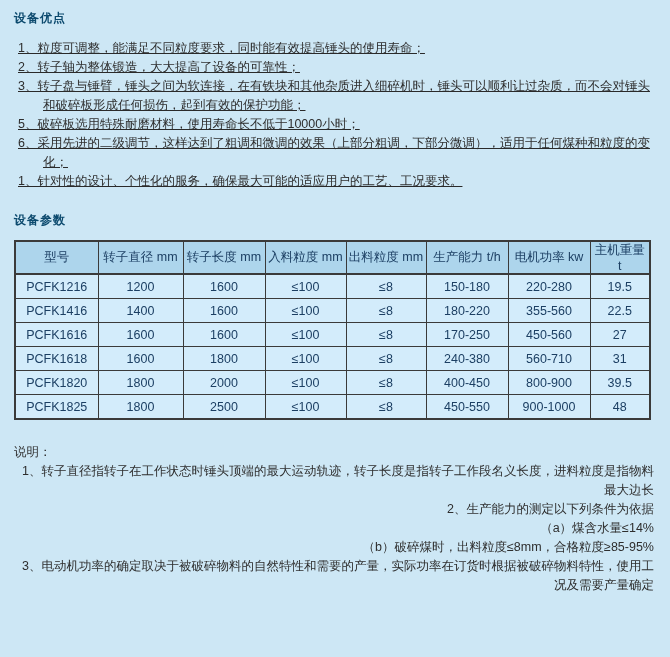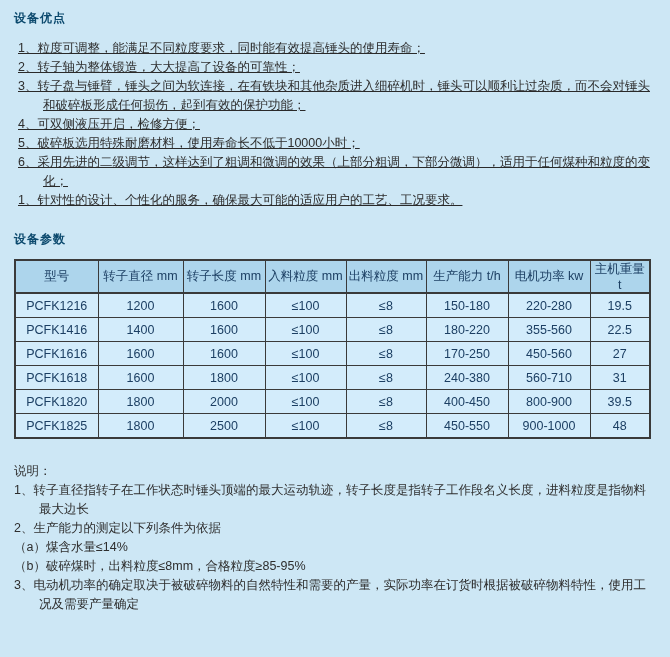--- a/index.html
+++ b/index.html
@@ -62,35 +62,35 @@
     font-size: 12.5px;
     line-height: 19px;
     color: #2e2e2e;
     font-weight: normal;
     margin: 0;
   }
   .note-item {
     font-size: 12.5px;
     line-height: 19px;
     color: #2e2e2e;
+    text-align: right;
   }
   .note-hanging { padding-left: 25px; text-indent: -25px; }
 </style>
 </head>
 <body>
 
 <div class="page">
 
   <h1 class="section-title">设备优点</h1>
 
   <div class="adv-list" id="advantages-list">
       <div class="adv-item">1、粒度可调整，能满足不同粒度要求，同时能有效提高锤头的使用寿命；</div>
       <div class="adv-item">2、转子轴为整体锻造，大大提高了设备的可靠性；</div>
       <div class="adv-item">3、转子盘与锤臂，锤头之间为软连接，在有铁块和其他杂质进入细碎机时，锤头可以顺利让过杂质，而不会对锤头和破碎板形成任何损伤，起到有效的保护功能；</div>
-      <div class="adv-item">4、可双侧液压开启，检修方便；</div>
       <div class="adv-item">5、破碎板选用特殊耐磨材料，使用寿命长不低于10000小时；</div>
       <div class="adv-item">6、采用先进的二级调节，这样达到了粗调和微调的效果（上部分粗调，下部分微调），适用于任何煤种和粒度的变化；</div>
       <div class="adv-item">1、针对性的设计、个性化的服务，确保最大可能的适应用户的工艺、工况要求。</div>
     </div>
 
   <h1 class="section-title params-title">设备参数</h1>
 
   <table class="params">
     <colgroup>
       <col style="width:83px">

